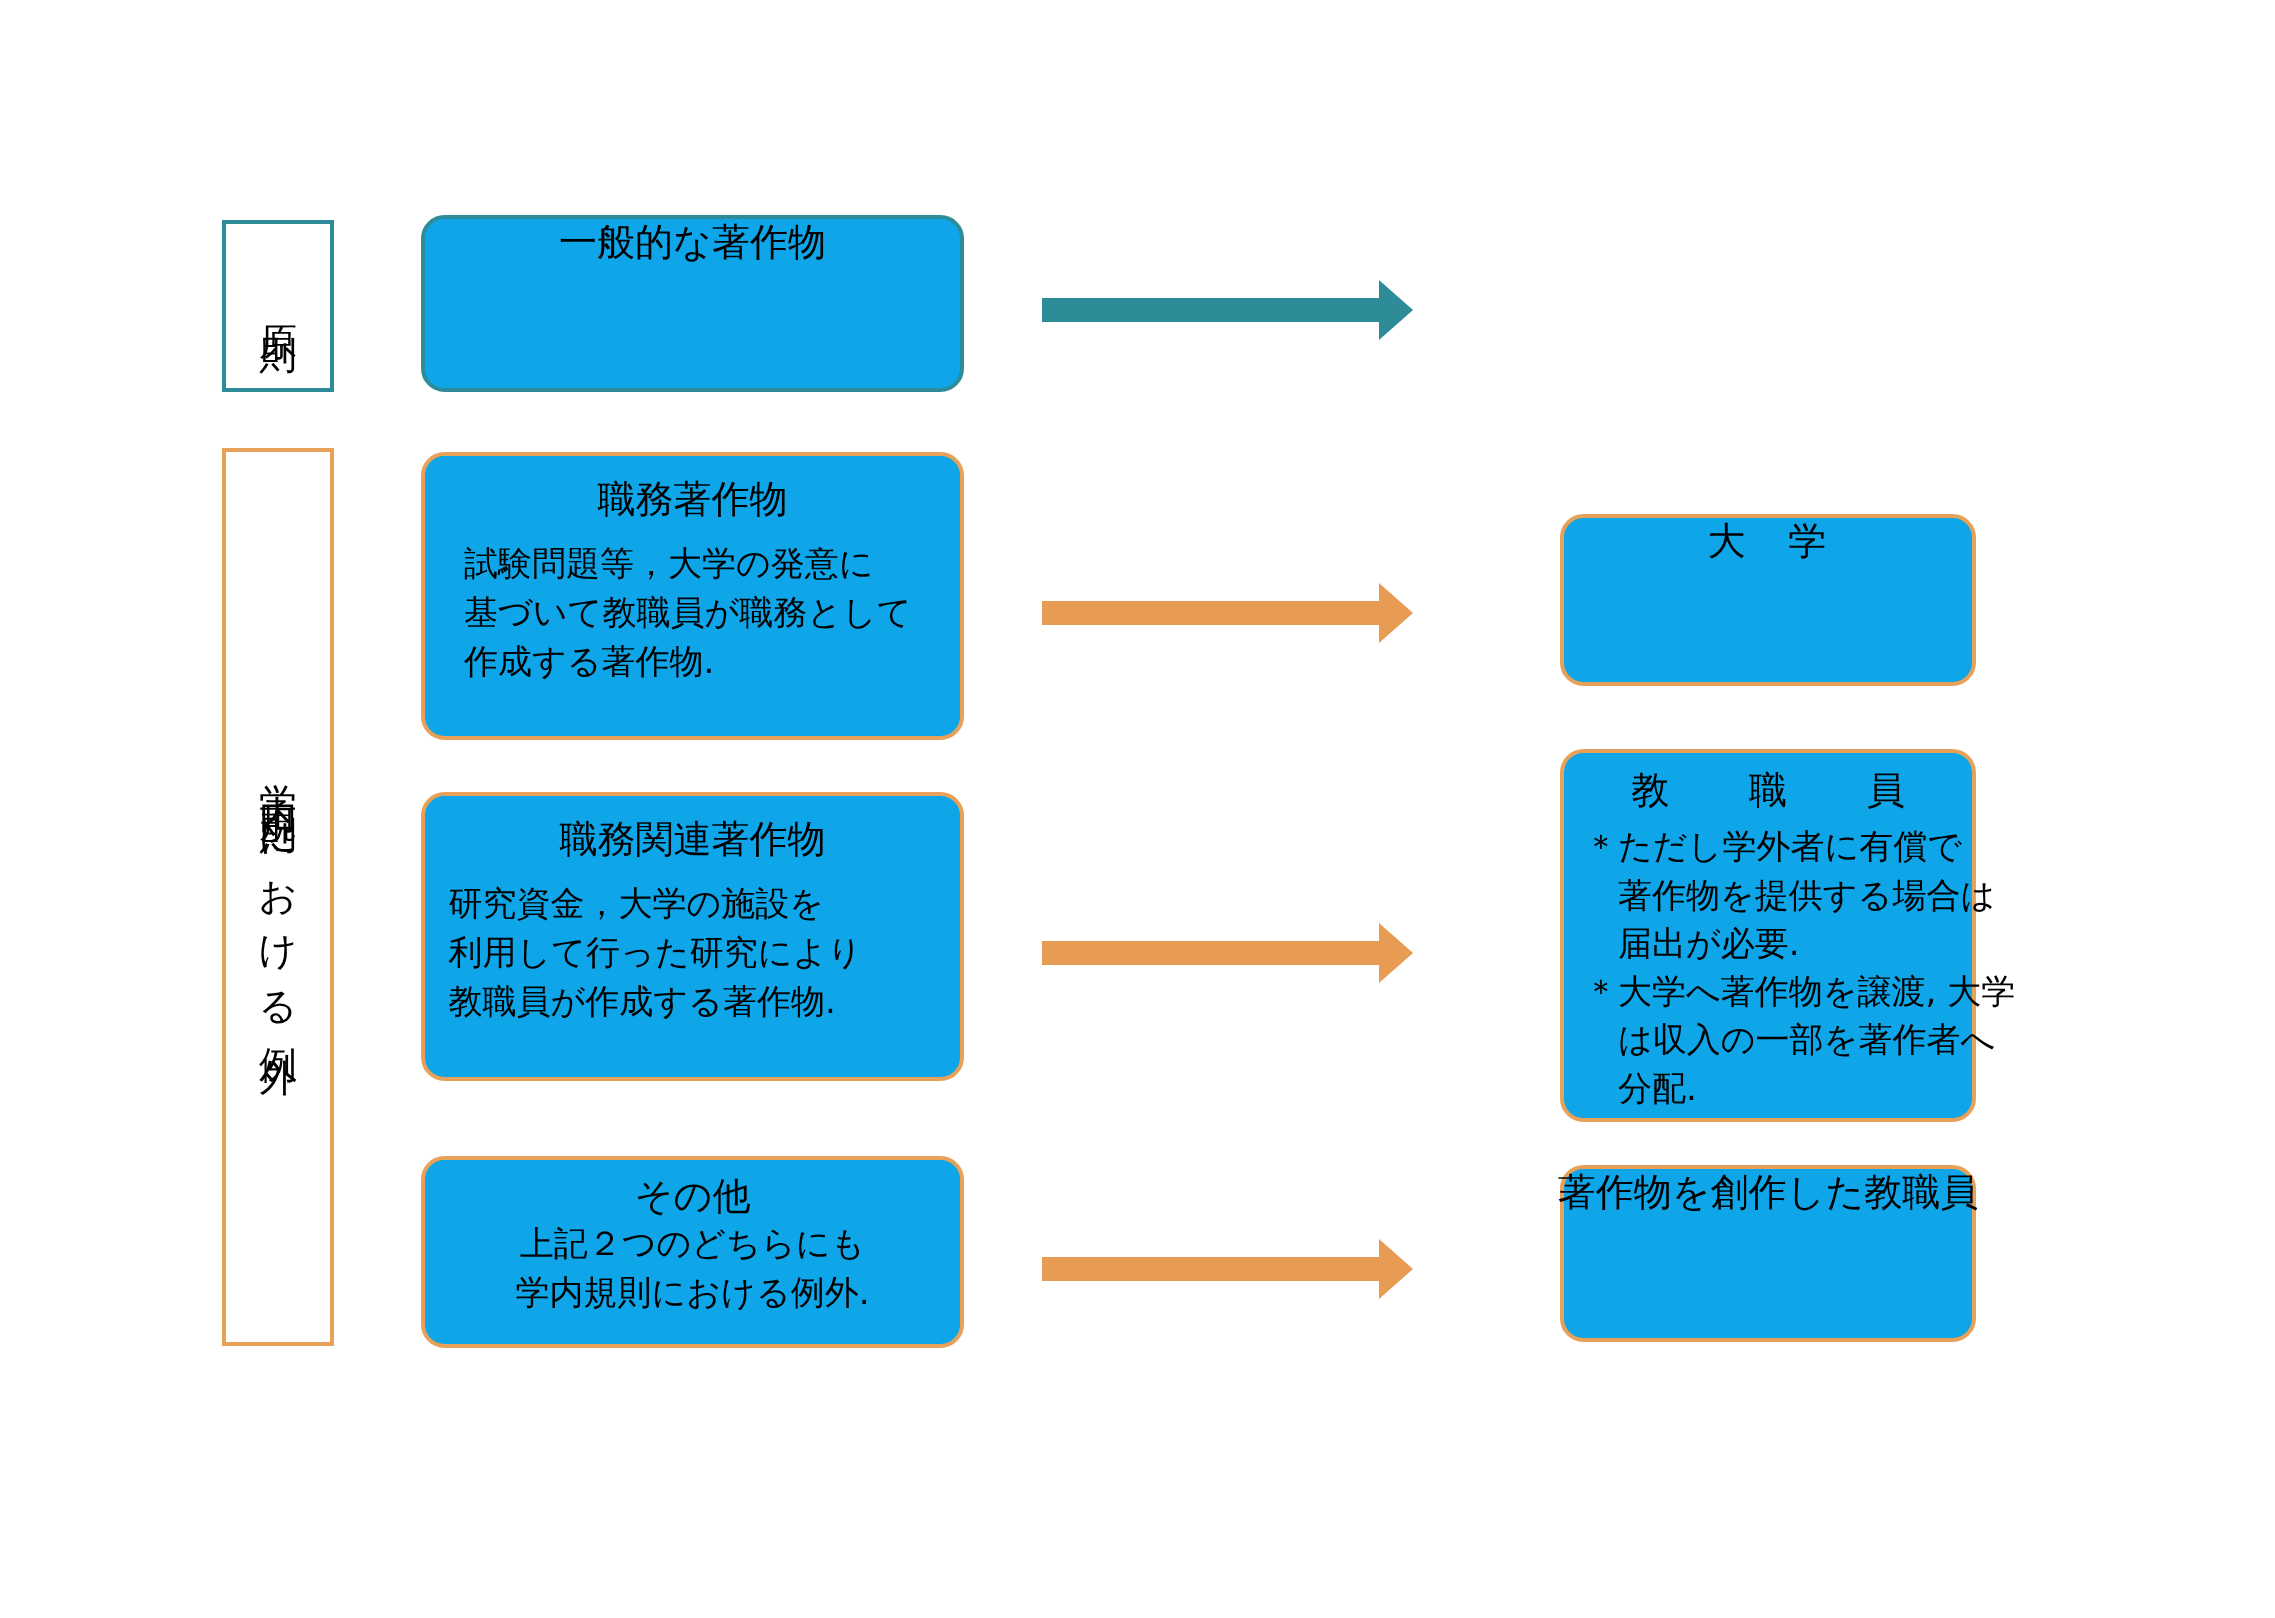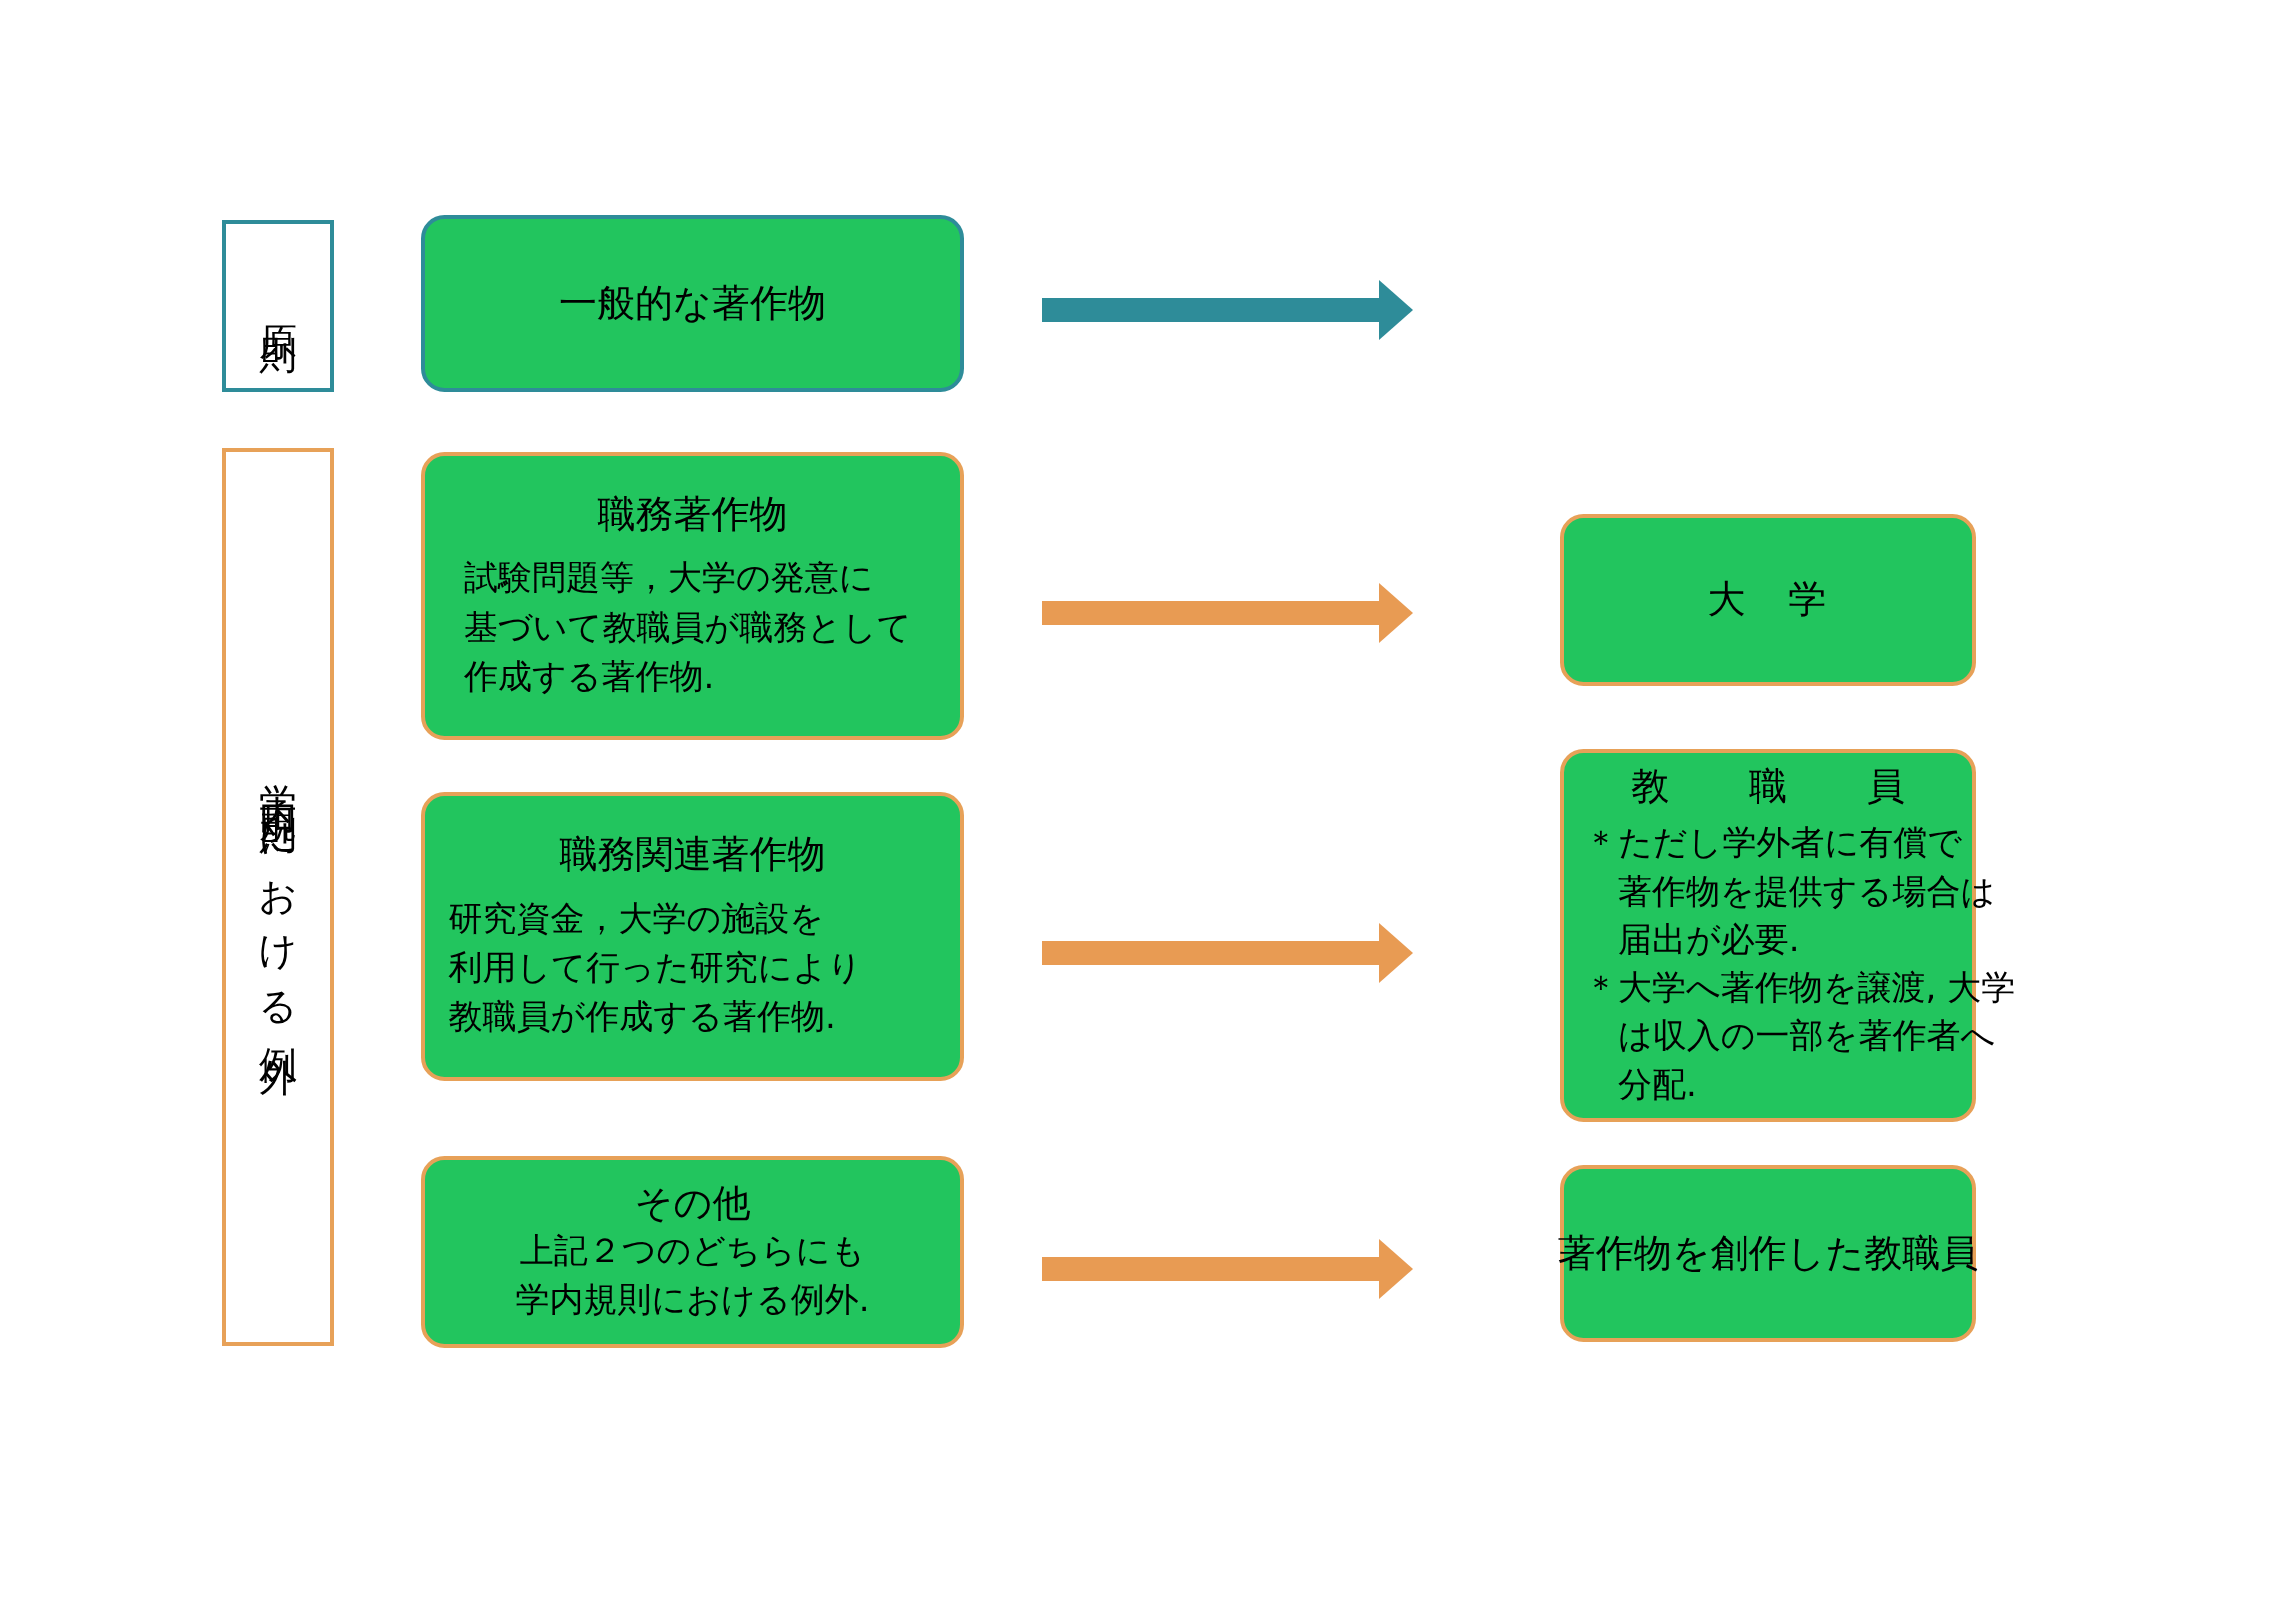--- a/index.html
+++ b/index.html
@@ -16,25 +16,24 @@
     width: 2276px;
     height: 1618px;
     background: #ffffff;
     overflow: hidden;
   }
 
   
   .box {
     position: absolute;
     box-sizing: border-box;
-    background: #22c55e;
+    background: #0ea5e9;
     display: flex;
     flex-direction: column;
     align-items: center;
-    justify-content: center;
   }
   .teal-border  { border: 4.5px solid #2E8C99; }
   .orange-border{ border: 4.5px solid #E7A158; }
   .rounded      { border-radius: 23.5px; }
   .square       { border-radius: 0; }
 
   
   .vbox {
     position: absolute;
     box-sizing: border-box;
@@ -158,21 +157,21 @@
 
   <div class="box orange-border rounded" style="left:1560px; top:514px; width:416px; height:172px;">
     <div class="single-line" style="letter-spacing:0.06em;">大　学</div>
   </div>
 
   <div class="arrow orange" style="left:1042px; top:923px;">
     <div class="arrow-shaft" style="width:337px;"></div>
     <div class="arrow-head"></div>
   </div>
 
-  <div class="box orange-border rounded" style="left:1560px; top:749px; width:416px; height:373px; align-items:stretch; padding:32px 20px;">
+  <div class="box orange-border rounded" style="left:1560px; top:749px; width:416px; height:373px; align-items:stretch; padding:14px 20px;">
     <div class="title-line spaced">教　職　員</div>
     <div class="bullets">
       <div class="bullet">
         <span class="bullet-mark">＊</span>
         <span class="bullet-text">ただし学外者に有償で
 著作物を提供する場合は
 届出が必要.</span>
       </div>
       <div class="bullet">
         <span class="bullet-mark">＊</span>

